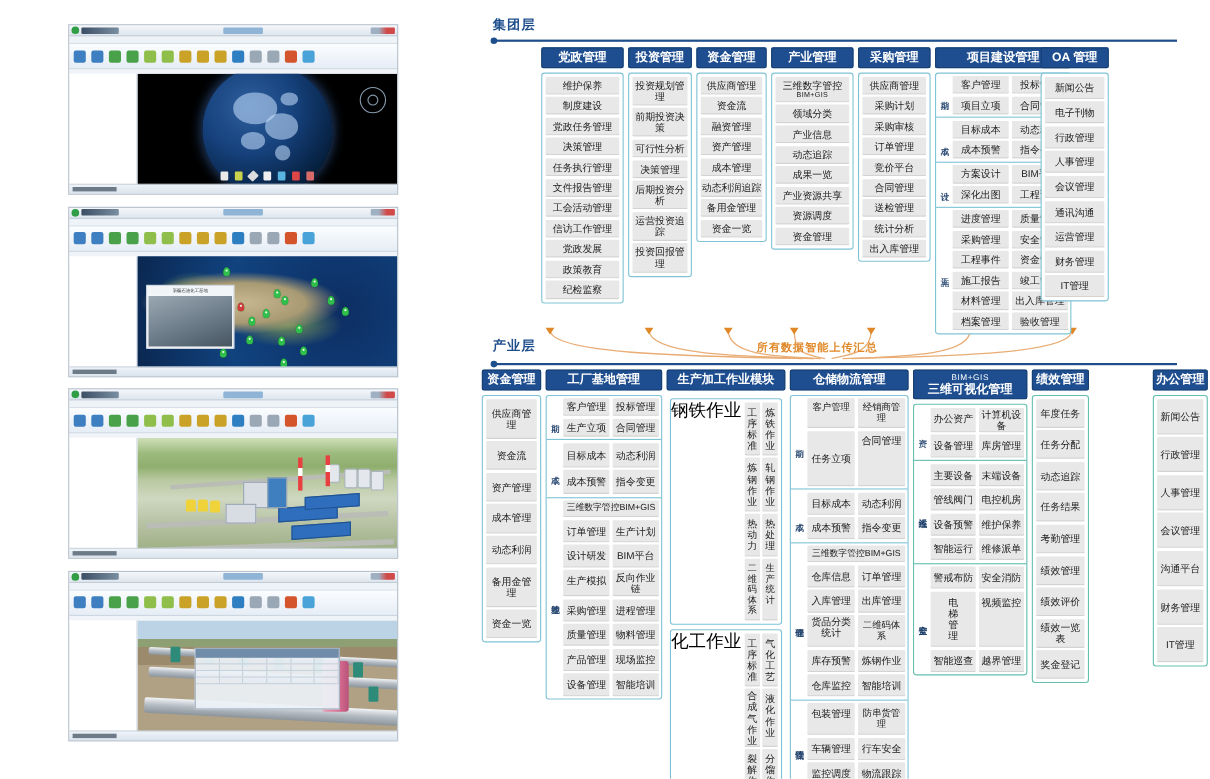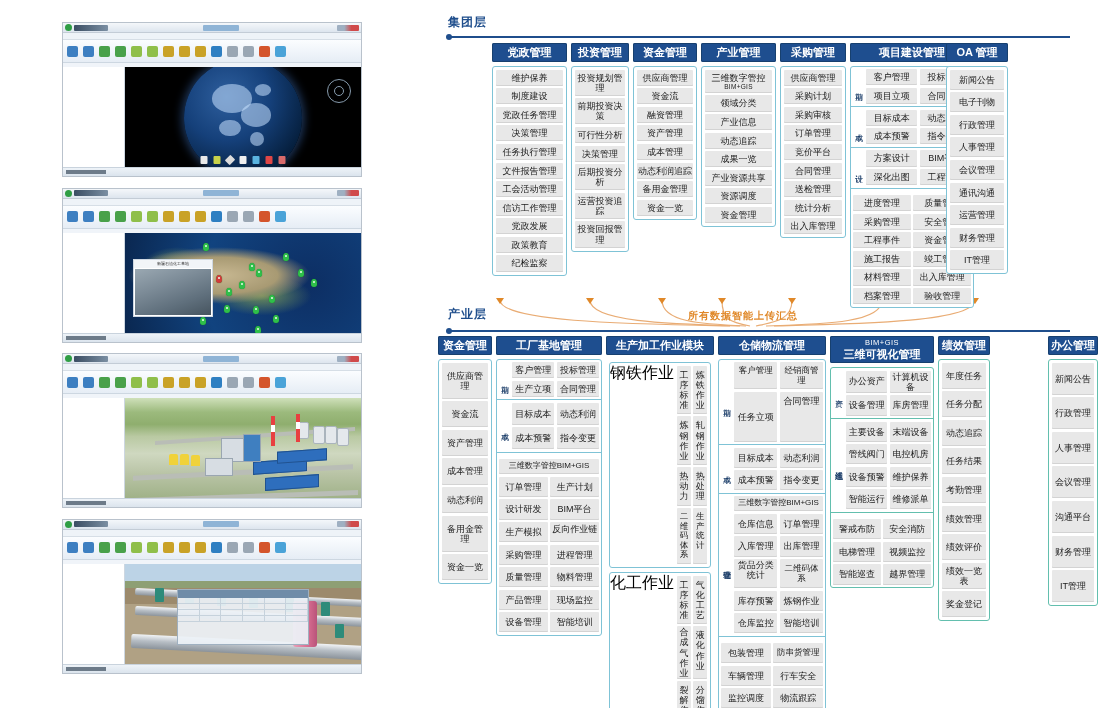--- a/index.html
+++ b/index.html
@@ -111,21 +111,21 @@
         box-shadow:inset 0 0 0 1px #17406f;}
   .grp > .hdr .sub{display:block;font-size:7.5px;font-weight:normal;letter-spacing:.5px;}
   .grp > .box{margin-top:4px;border:1px solid #7fc3d6;border-radius:3px;background:#fff;
         padding:3px;box-sizing:border-box;}
   .cell{background:#e8e8e8;color:#1a1a1a;font-size:9px;text-align:center;
         padding:3px 1px;margin-bottom:2.5px;border-radius:1px;line-height:1.12;
         box-shadow:inset 0 -1px 0 #d3d3d3;}
   .cell:last-child{margin-bottom:0;}
   .cell .sub{display:block;font-size:6.5px;letter-spacing:.3px;}
   .seg{display:flex;border-bottom:1px solid #7fc3d6;}
-  .seg:last-child{border-bottom:none;flex-direction:column;}
+  .seg:last-child{border-bottom:none;}
   .seg .sidelab{width:13px;flex:none;display:flex;align-items:center;justify-content:center;
         font-size:8px;color:#1a3c68;writing-mode:vertical-rl;text-orientation:upright;
         letter-spacing:0px;padding:2px 0;}
   .seg .cells{flex:1;padding:2.5px 2px;}
   .grid2{display:grid;grid-template-columns:1fr 1fr;gap:2.5px;}
   .grid2 .cell{margin-bottom:0;}
   .grid2 .full{grid-column:1 / span 2;}
   .subbox{border:1px solid #7fc3d6;border-radius:3px;margin-bottom:4px;display:flex;}
   .subbox:last-child{margin-bottom:0;}
 
@@ -797,21 +797,21 @@
           <div class="cell" style="padding:5px 1px">维修派单</div>
         </div>
           </div>
       </div>
       <div class="seg" style="border-color:#63bfae">
         <div class="sidelab">安全监控</div>
         <div class="cells">
             <div class="grid2">
           <div class="cell" style="padding:5px 1px">警戒布防</div>
           <div class="cell" style="padding:5px 1px">安全消防</div>
-          <div class="cell" style="padding:5px 1px">电梯管理</div>
+          <div class="cell" style="padding:5px 14px">电梯管理</div>
           <div class="cell" style="padding:5px 1px">视频监控</div>
           <div class="cell" style="padding:5px 1px">智能巡查</div>
           <div class="cell" style="padding:5px 1px">越界管理</div>
         </div>
           </div>
       </div>
     </div>
   </div>
 
   <div class="grp" style="left:508px;top:336px;width:52px">

